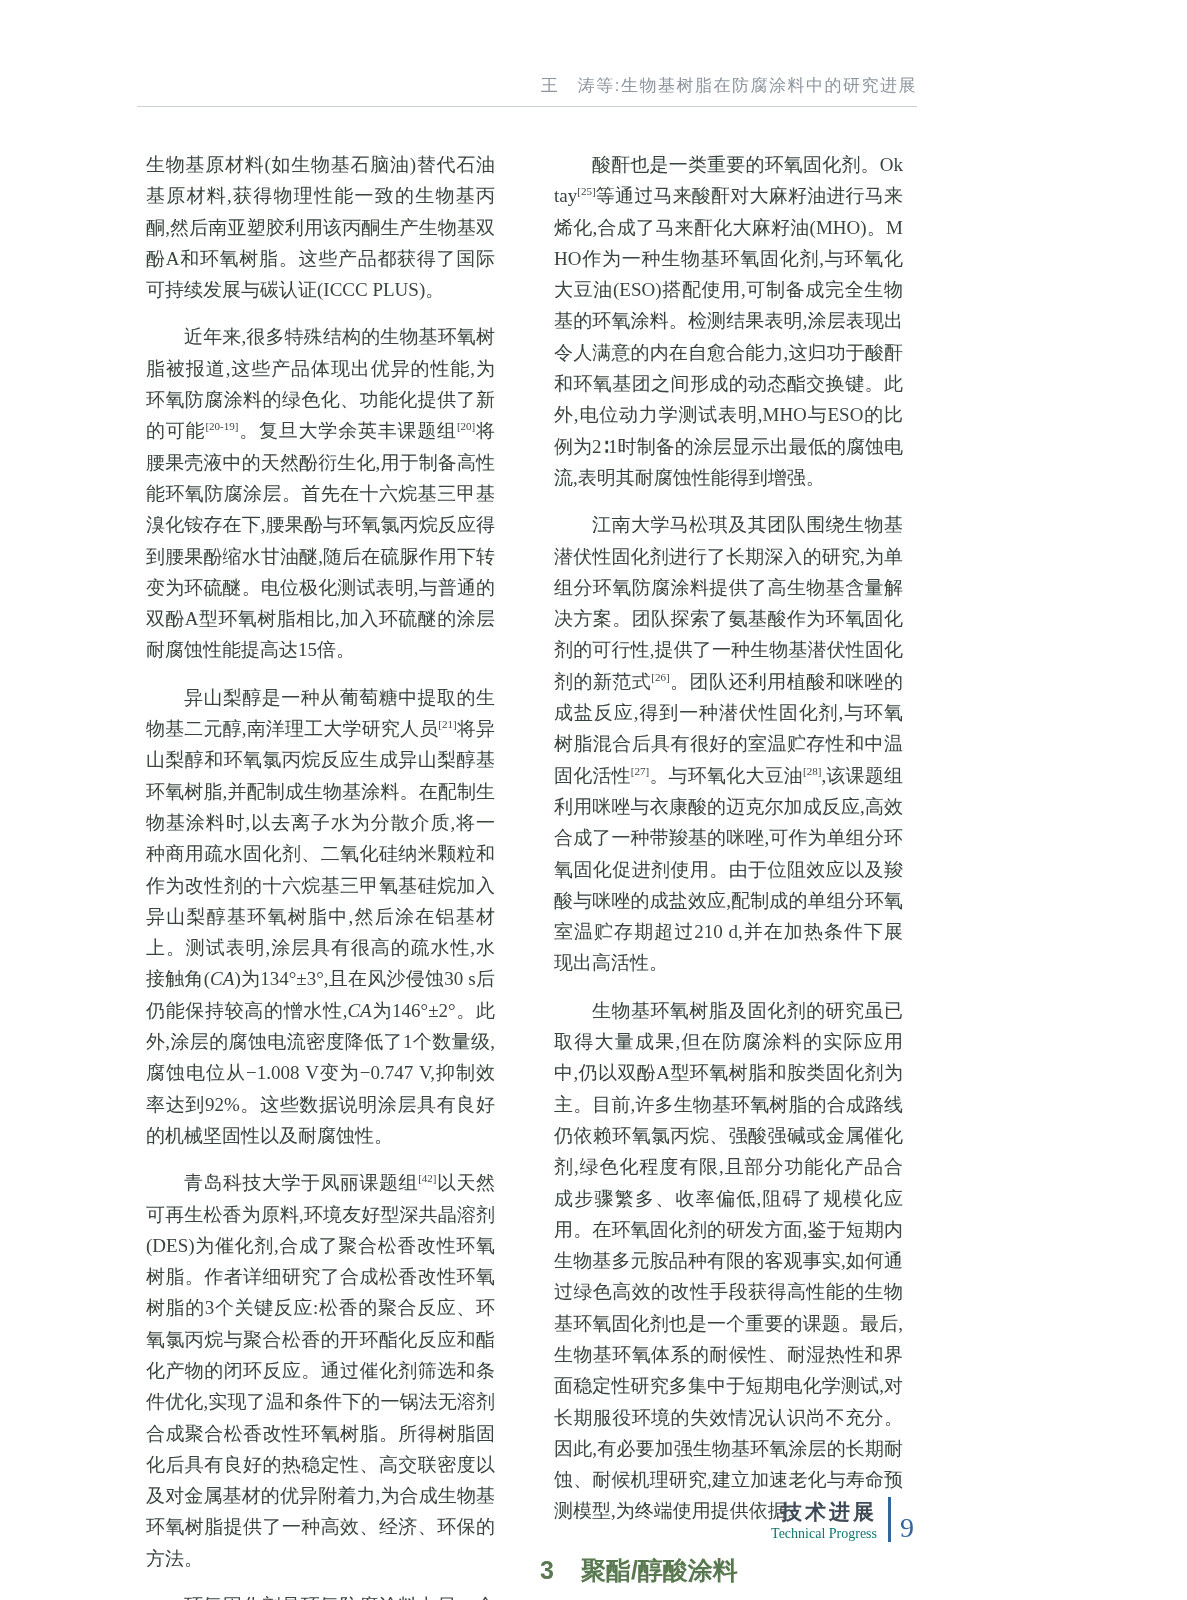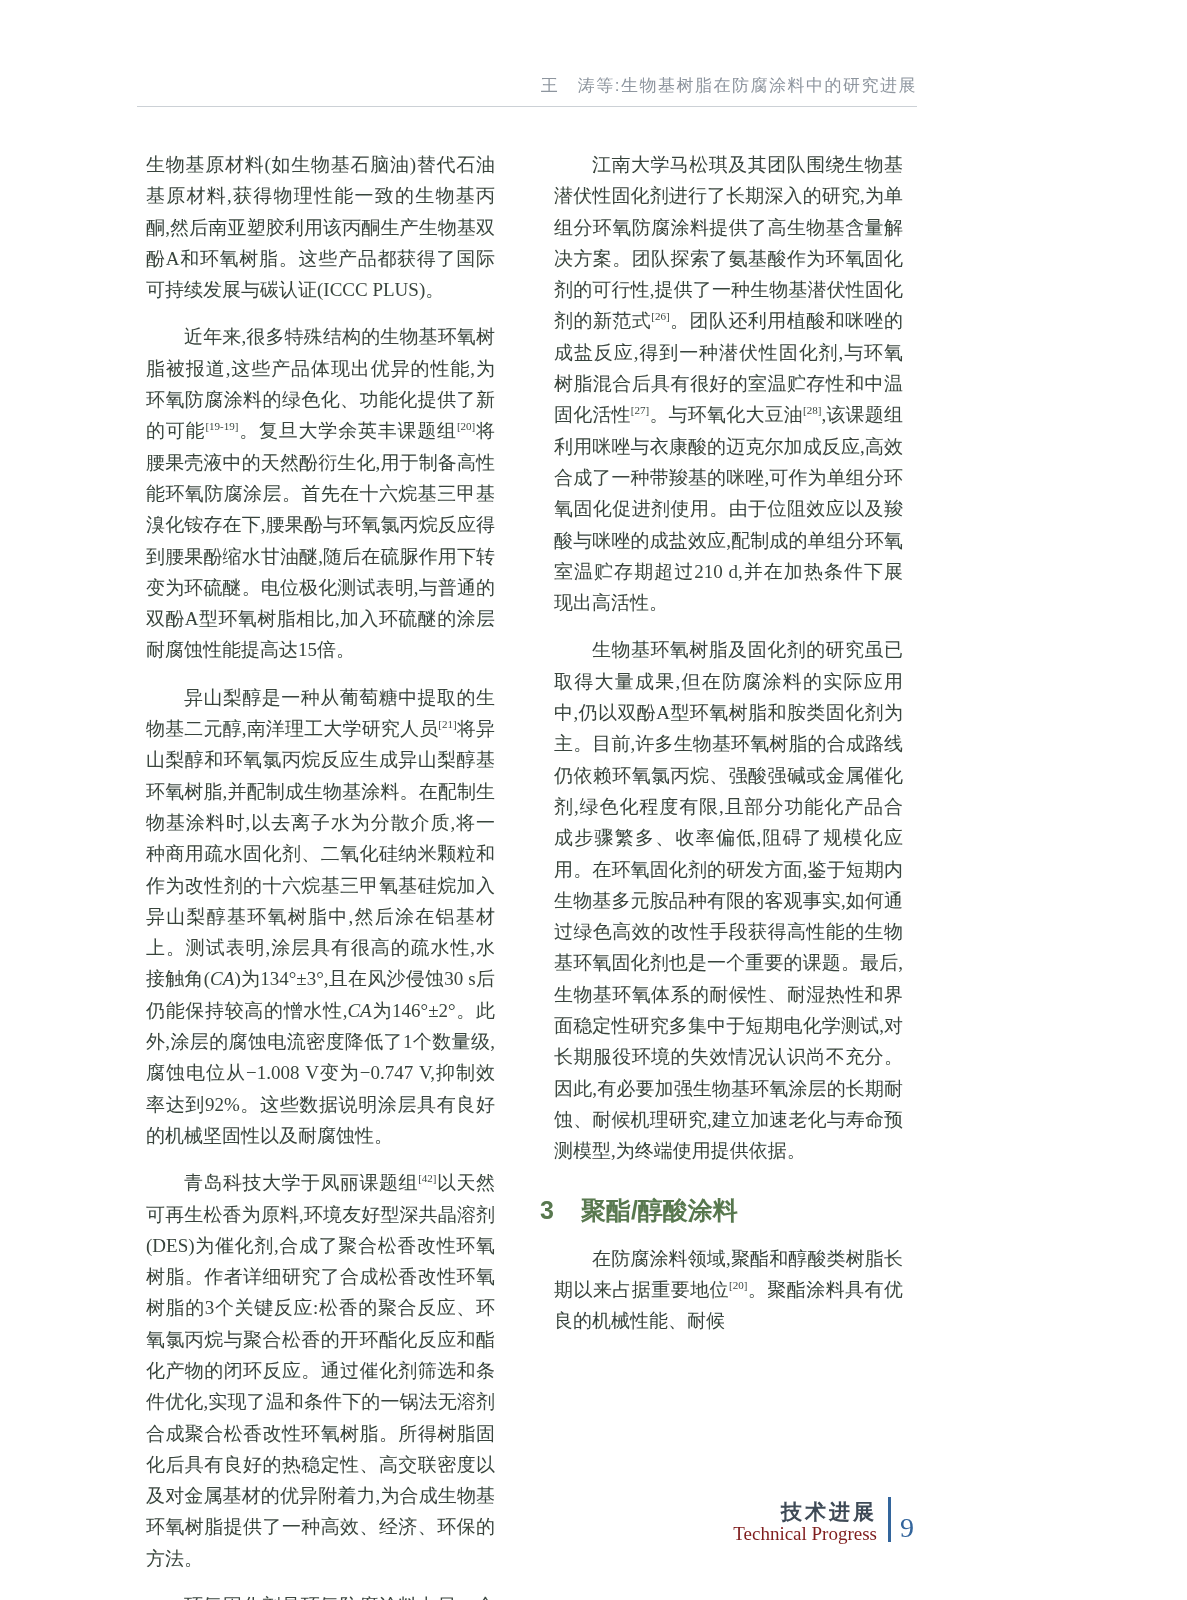--- a/index.html
+++ b/index.html
@@ -53,47 +53,48 @@
     display:flex;align-items:flex-end;
   }
   .f-labels{text-align:right;}
   .f-zh{
     font-family:"Liberation Sans","DejaVu Sans",sans-serif;
     font-weight:bold;font-size:21px;letter-spacing:3px;
     color:#3e4a56;line-height:24px;
   }
   .f-en{
     font-family:"Liberation Serif","DejaVu Serif",serif;
-    font-size:19px;color:#7f1d1d;line-height:17px;margin-top:1px;
+    font-size:14px;color:#0f766e;line-height:17px;margin-top:1px;
   }
   .f-bar{width:3px;height:45px;background:#33659c;margin:0 9px 0 11px;}
   .f-page{
     font-family:"Liberation Serif","DejaVu Serif",serif;
     font-size:28px;color:#33659c;padding-top:6px;line-height:1;
   }
 </style>
 </head>
 <body>
 
 <div class="page">
 
   <header class="running-head">
     <div class="rh-title">王　涛等:生物基树脂在防腐涂料中的研究进展</div>
     <div class="rh-rule"></div>
   </header>
 
   <main class="content">
     <section class="col" id="col-left">
         <p class="para"><span>生物基原材料(如生物基石脑油)替代石油基原材料,获得物理性能一致的生物基丙酮,然后南亚塑胶利用该丙酮生产生物基双酚A和环氧树脂。这些产品都获得了国际可持续发展与碳认证(ICCC PLUS)。</span></p>
-        <p class="para indent"><span>近年来,很多特殊结构的生物基环氧树脂被报道,这些产品体现出优异的性能,为环氧防腐涂料的绿色化、功能化提供了新的可能</span><sup>[19-19]</sup><span>。复旦大学余英丰课题组</span><sup>[20]</sup><span>将腰果壳液中的天然酚衍生化,用于制备高性能环氧防腐涂层。首先在十六烷基三甲基溴化铵存在下,腰果酚与环氧氯丙烷反应得到腰果酚缩水甘油醚,随后在硫脲作用下转变为环硫醚。电位极化测试表明,与普通的双酚A型环氧树脂相比,加入环硫醚的涂层耐腐蚀性能提高达15倍。</span></p>
+        <p class="para indent"><span>近年来,很多特殊结构的生物基环氧树脂被报道,这些产品体现出优异的性能,为环氧防腐涂料的绿色化、功能化提供了新的可能</span><sup>[20-19]</sup><span>。复旦大学余英丰课题组</span><sup>[20]</sup><span>将腰果壳液中的天然酚衍生化,用于制备高性能环氧防腐涂层。首先在十六烷基三甲基溴化铵存在下,腰果酚与环氧氯丙烷反应得到腰果酚缩水甘油醚,随后在硫脲作用下转变为环硫醚。电位极化测试表明,与普通的双酚A型环氧树脂相比,加入环硫醚的涂层耐腐蚀性能提高达15倍。</span></p>
         <p class="para indent"><span>异山梨醇是一种从葡萄糖中提取的生物基二元醇,南洋理工大学研究人员</span><sup>[21]</sup><span>将异山梨醇和环氧氯丙烷反应生成异山梨醇基环氧树脂,并配制成生物基涂料。在配制生物基涂料时,以去离子水为分散介质,将一种商用疏水固化剂、二氧化硅纳米颗粒和作为改性剂的十六烷基三甲氧基硅烷加入异山梨醇基环氧树脂中,然后涂在铝基材上。测试表明,涂层具有很高的疏水性,水接触角(</span><em>CA</em><span>)为134°±3°,且在风沙侵蚀30 s后仍能保持较高的憎水性,</span><em>CA</em><span>为146°±2°。此外,涂层的腐蚀电流密度降低了1个数量级,腐蚀电位从−1.008 V变为−0.747 V,抑制效率达到92%。这些数据说明涂层具有良好的机械坚固性以及耐腐蚀性。</span></p>
         <p class="para indent"><span>青岛科技大学于凤丽课题组</span><sup>[42]</sup><span>以天然可再生松香为原料,环境友好型深共晶溶剂(DES)为催化剂,合成了聚合松香改性环氧树脂。作者详细研究了合成松香改性环氧树脂的3个关键反应:松香的聚合反应、环氧氯丙烷与聚合松香的开环酯化反应和酯化产物的闭环反应。通过催化剂筛选和条件优化,实现了温和条件下的一锅法无溶剂合成聚合松香改性环氧树脂。所得树脂固化后具有良好的热稳定性、高交联密度以及对金属基材的优异附着力,为合成生物基环氧树脂提供了一种高效、经济、环保的方法。</span></p>
         <p class="para indent"><span>环氧固化剂是环氧防腐涂料中另一个必不可少的组成部分,生物基环氧固化剂很早就获得了大量的关注</span><sup>[24]</sup><span>。植物油酸、腰果壳油等生物基原料已被大量</span></p>
       </section>
     <section class="col" id="col-right">
+        <p class="para indent"><span>酸酐也是一类重要的环氧固化剂。Oktay</span><sup>[25]</sup><span>等通过马来酸酐对大麻籽油进行马来烯化,合成了马来酐化大麻籽油(MHO)。MHO作为一种生物基环氧固化剂,与环氧化大豆油(ESO)搭配使用,可制备成完全生物基的环氧涂料。检测结果表明,涂层表现出令人满意的内在自愈合能力,这归功于酸酐和环氧基团之间形成的动态酯交换键。此外,电位动力学测试表明,MHO与ESO的比例为2∶1时制备的涂层显示出最低的腐蚀电流,表明其耐腐蚀性能得到增强。</span></p>
         <p class="para indent"><span>江南大学马松琪及其团队围绕生物基潜伏性固化剂进行了长期深入的研究,为单组分环氧防腐涂料提供了高生物基含量解决方案。团队探索了氨基酸作为环氧固化剂的可行性,提供了一种生物基潜伏性固化剂的新范式</span><sup>[26]</sup><span>。团队还利用植酸和咪唑的成盐反应,得到一种潜伏性固化剂,与环氧树脂混合后具有很好的室温贮存性和中温固化活性</span><sup>[27]</sup><span>。与环氧化大豆油</span><sup>[28]</sup><span>,该课题组利用咪唑与衣康酸的迈克尔加成反应,高效合成了一种带羧基的咪唑,可作为单组分环氧固化促进剂使用。由于位阻效应以及羧酸与咪唑的成盐效应,配制成的单组分环氧室温贮存期超过210 d,并在加热条件下展现出高活性。</span></p>
         <p class="para indent"><span>生物基环氧树脂及固化剂的研究虽已取得大量成果,但在防腐涂料的实际应用中,仍以双酚A型环氧树脂和胺类固化剂为主。目前,许多生物基环氧树脂的合成路线仍依赖环氧氯丙烷、强酸强碱或金属催化剂,绿色化程度有限,且部分功能化产品合成步骤繁多、收率偏低,阻碍了规模化应用。在环氧固化剂的研发方面,鉴于短期内生物基多元胺品种有限的客观事实,如何通过绿色高效的改性手段获得高性能的生物基环氧固化剂也是一个重要的课题。最后,生物基环氧体系的耐候性、耐湿热性和界面稳定性研究多集中于短期电化学测试,对长期服役环境的失效情况认识尚不充分。因此,有必要加强生物基环氧涂层的长期耐蚀、耐候机理研究,建立加速老化与寿命预测模型,为终端使用提供依据。</span></p>
         <h2 class="section-heading">
           <span>3</span>
           <span>聚酯/醇酸涂料</span>
         </h2>
         <p class="para indent"><span>在防腐涂料领域,聚酯和醇酸类树脂长期以来占据重要地位</span><sup>[20]</sup><span>。聚酯涂料具有优良的机械性能、耐候</span></p>
       </section>
   </main>
 

